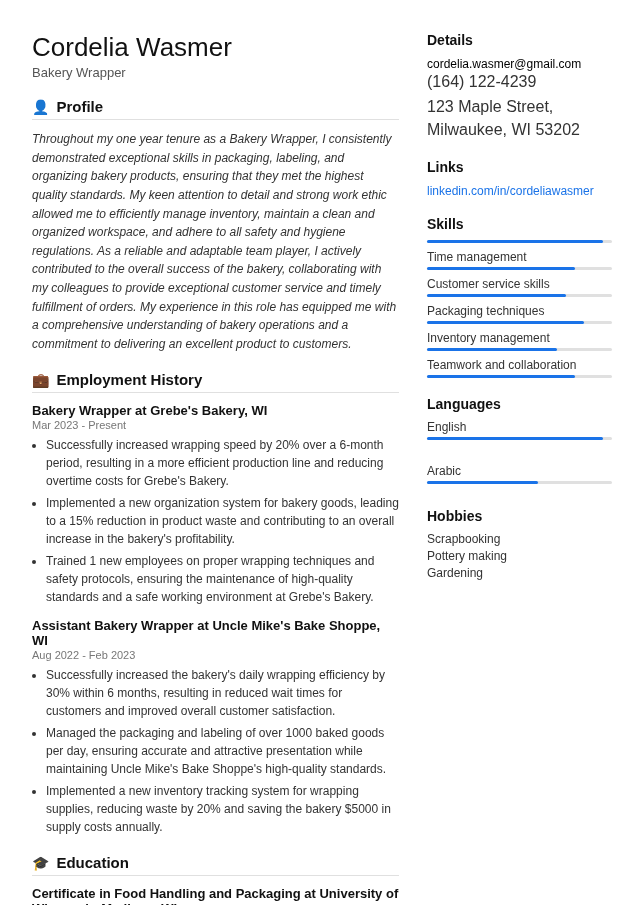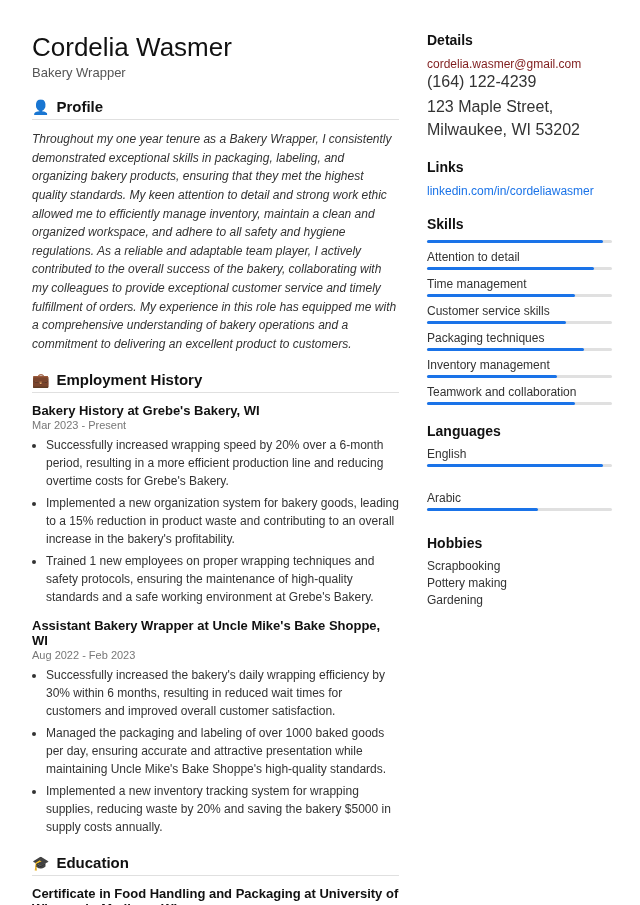--- a/index.html
+++ b/index.html
@@ -92,21 +92,21 @@
     }
     
     .right-section { margin-bottom: 18px; }
     .right-section-heading {
       font-size: 14px;
       font-weight: 700;
       color: #111;
       margin-bottom: 8px;
     }
     .detail-email {
-      color: #7f1d1d;
+      color: #000000;
       font-size: 12px;
       margin-bottom: 3px;
       text-decoration: none;
     }
     .detail-phone, .detail-address {
       font-size: 16px;
       color: #333;
       margin-bottom: 3px;
       line-height: 1.4;
     }
@@ -171,21 +171,21 @@
       <p class="profile-text">Throughout my one year tenure as a Bakery Wrapper, I consistently demonstrated exceptional skills in packaging, labeling, and organizing bakery products, ensuring that they met the highest quality standards. My keen attention to detail and strong work ethic allowed me to efficiently manage inventory, maintain a clean and organized workspace, and adhere to all safety and hygiene regulations. As a reliable and adaptable team player, I actively contributed to the overall success of the bakery, collaborating with my colleagues to provide exceptional customer service and timely fulfillment of orders. My experience in this role has equipped me with a comprehensive understanding of bakery operations and a commitment to delivering an excellent product to customers.</p>
     </div>
 
     <div class="section">
       <div class="section-heading">
         <span class="section-icon">💼</span>
         <span>Employment History</span>
       </div>
       <div id="jobs-list">
           <div class="job">
-            <div class="job-title">Bakery History at Grebe's Bakery, WI</div>
+            <div class="job-title">Bakery Wrapper at Grebe's Bakery, WI</div>
             <div class="job-dates">Mar 2023 - Present</div>
             <ul class="job-bullets">
               <li>Successfully increased wrapping speed by 20% over a 6-month period, resulting in a more efficient production line and reducing overtime costs for Grebe's Bakery.</li>
               <li>Implemented a new organization system for bakery goods, leading to a 15% reduction in product waste and contributing to an overall increase in the bakery's profitability.</li>
               <li>Trained 1 new employees on proper wrapping techniques and safety protocols, ensuring the maintenance of high-quality standards and a safe working environment at Grebe's Bakery.</li>
             </ul>
           </div>
           <div class="job">
             <div class="job-title">Assistant Bakery Wrapper at Uncle Mike's Bake Shoppe, WI</div>
             <div class="job-dates">Aug 2022 - Feb 2023</div>
@@ -228,26 +228,20 @@
 
     <div class="right-section">
       <div class="right-section-heading">Skills</div>
       <div id="skills-list">
           <div class="skill-item">
             <div class="skill-bar-bg">
               <div class="skill-bar-fill" style="width: 95%;"></div>
             </div>
           </div>
           <div class="skill-item">
-            <div class="skill-label">Attention to detail</div>
-            <div class="skill-bar-bg">
-              <div class="skill-bar-fill" style="width: 90%;"></div>
-            </div>
-          </div>
-          <div class="skill-item">
             <div class="skill-label">Time management</div>
             <div class="skill-bar-bg">
               <div class="skill-bar-fill" style="width: 80%;"></div>
             </div>
           </div>
           <div class="skill-item">
             <div class="skill-label">Customer service skills</div>
             <div class="skill-bar-bg">
               <div class="skill-bar-fill" style="width: 75%;"></div>
             </div>

